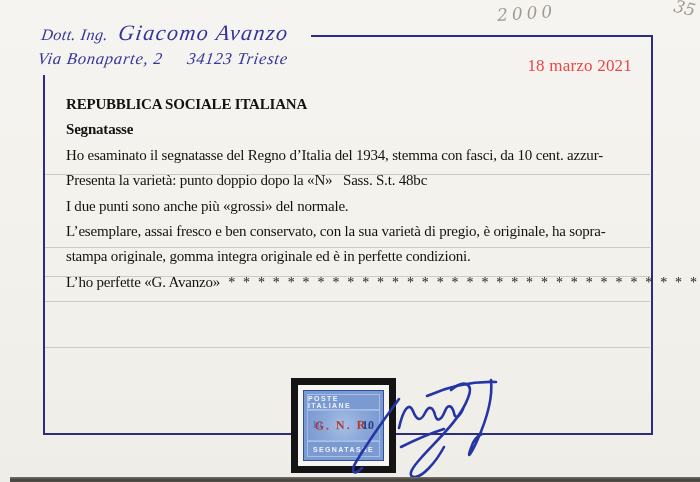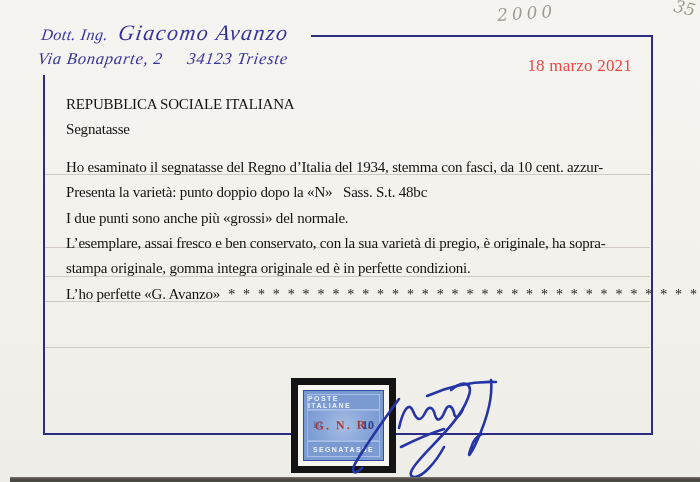--- a/index.html
+++ b/index.html
@@ -25,22 +25,22 @@
   .frame-right{left:651px;top:35px;width:2px;height:400px;}
   .frame-bottom{left:43px;top:433px;width:610px;height:2px;}
   .frame-left{left:43px;top:75px;width:2px;height:360px;}
   
   .date{position:absolute;left:500px;top:56px;width:132px;text-align:right;
         font-size:17px;color:#ef4444;letter-spacing:.2px;}
   
   .content{position:absolute;left:66px;top:92px;width:578px;
            font-size:15px;line-height:25.4px;letter-spacing:-0.2px;}
   .line{white-space:nowrap;}
-  .bold{font-weight:400;}
-  .para1{margin-top:12px;}
+  .bold{font-weight:700;}
+  .para1{margin-top:0;}
   .asterisks{font-size:14px;letter-spacing:2.2px;margin-left:8px;color:#23201c;}
   .rule{position:absolute;left:45px;width:605px;height:1px;background:#cfc9c1;}
   .rule-1{top:174px;}
   .rule-2{top:247px;}
   .rule-3{top:276px;}
   .rule-4{top:301px;}
   .rule-5{top:347px;}
   
   .stamp-photo{position:absolute;left:291px;top:378px;width:105px;height:95px;
                background:#141414;}

